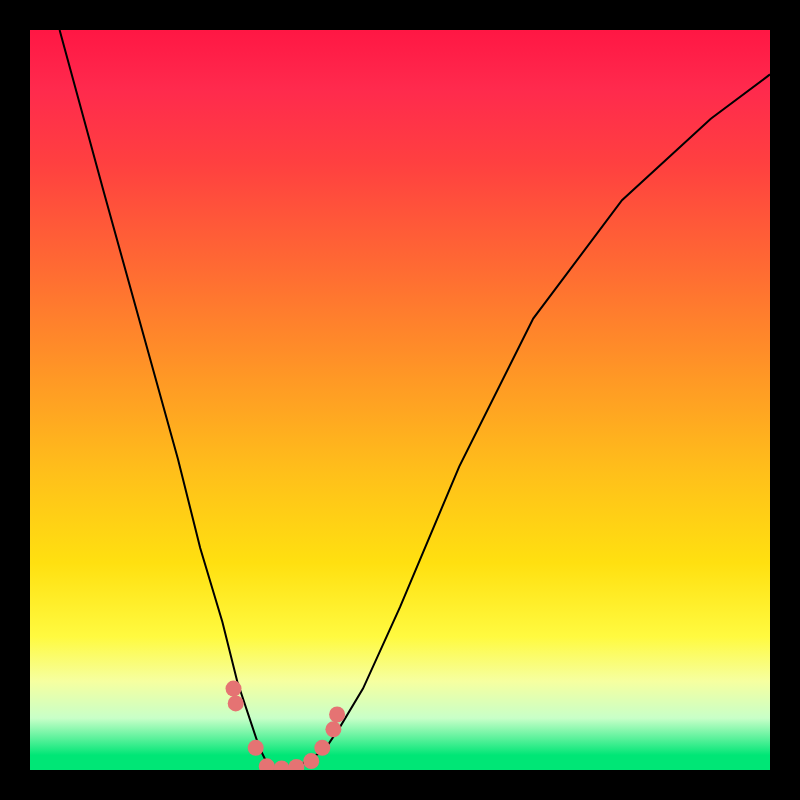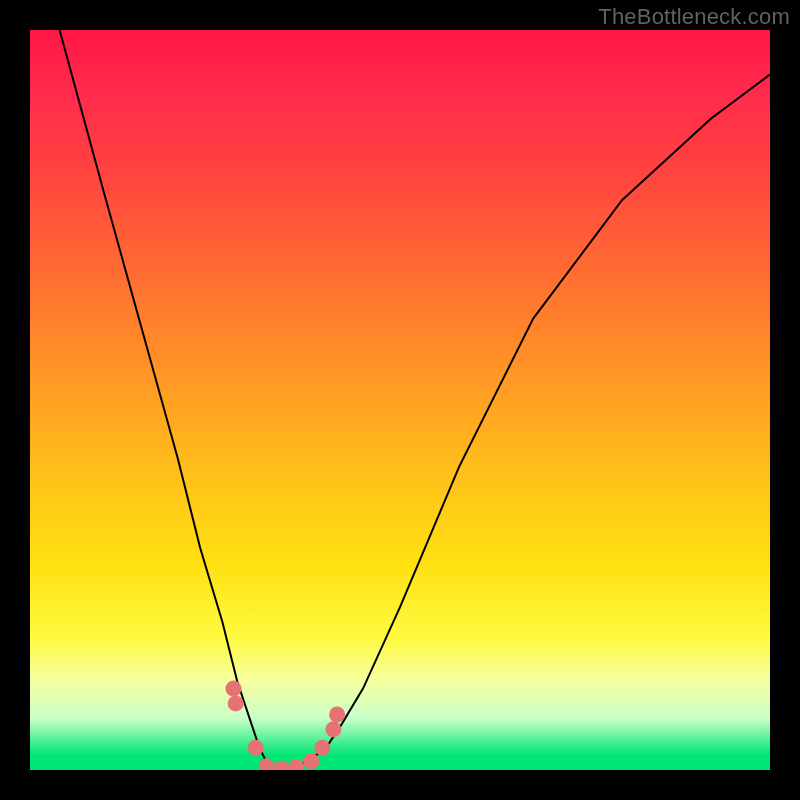--- a/index.html
+++ b/index.html
@@ -73,21 +73,20 @@
   }
   .marker {
     fill: #e57373;
     stroke: none;
   }
 </style>
 </head>
 <body>
 
 <div class="frame">
-  <div class="watermark">TheBottleneck.com</div>
 
   <div class="plot-area">
     <div class="gradient-bg"></div>
 
     <svg class="curve" viewBox="0 0 740 740" preserveAspectRatio="none">
       <path id="curve-path" class="curve-path" d="M29.6 0.0 L74.0 162.8 L111.0 296.0 L148.0 429.2 L170.2 518.0 L192.4 592.0 L207.2 651.2 L222.0 695.6 L229.4 717.8 L236.8 732.6 L244.2 740.0 L251.6 740.0 L266.4 736.3 L281.2 728.9 L296.0 717.8 L310.8 695.6 L333.0 658.6 L370.0 577.2 L429.2 436.6 L503.2 288.6 L592.0 170.2 L680.8 88.8 L740.0 44.4"></path>
       <g id="marker-group">
           <circle cx="203.5" cy="658.6" r="8" class="marker"></circle>
           <circle cx="205.7" cy="673.4" r="8" class="marker"></circle>
           <circle cx="225.7" cy="717.8" r="8" class="marker"></circle>

